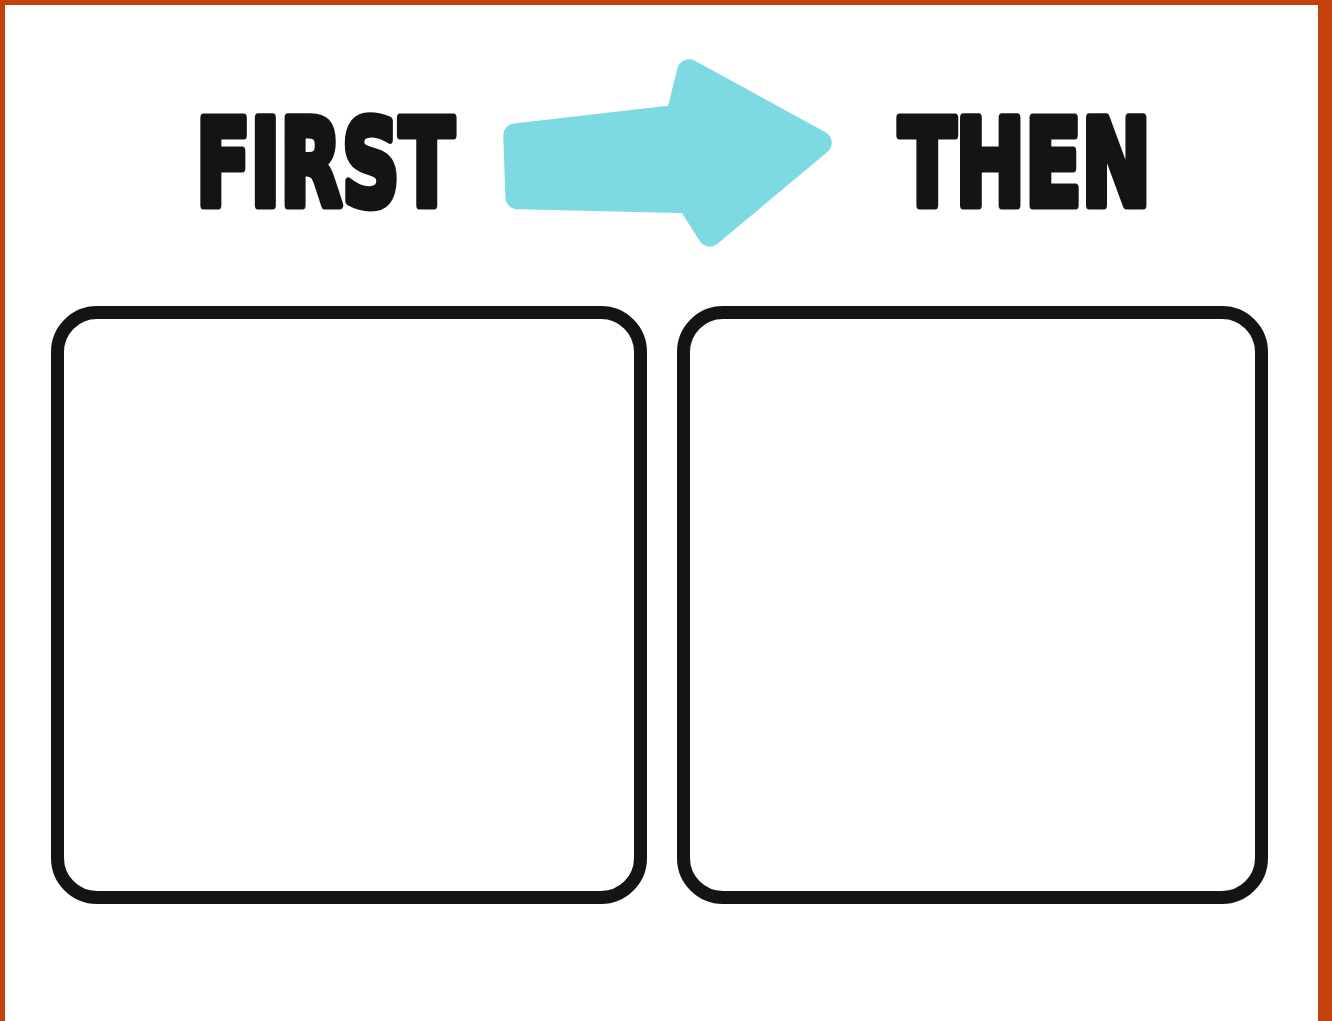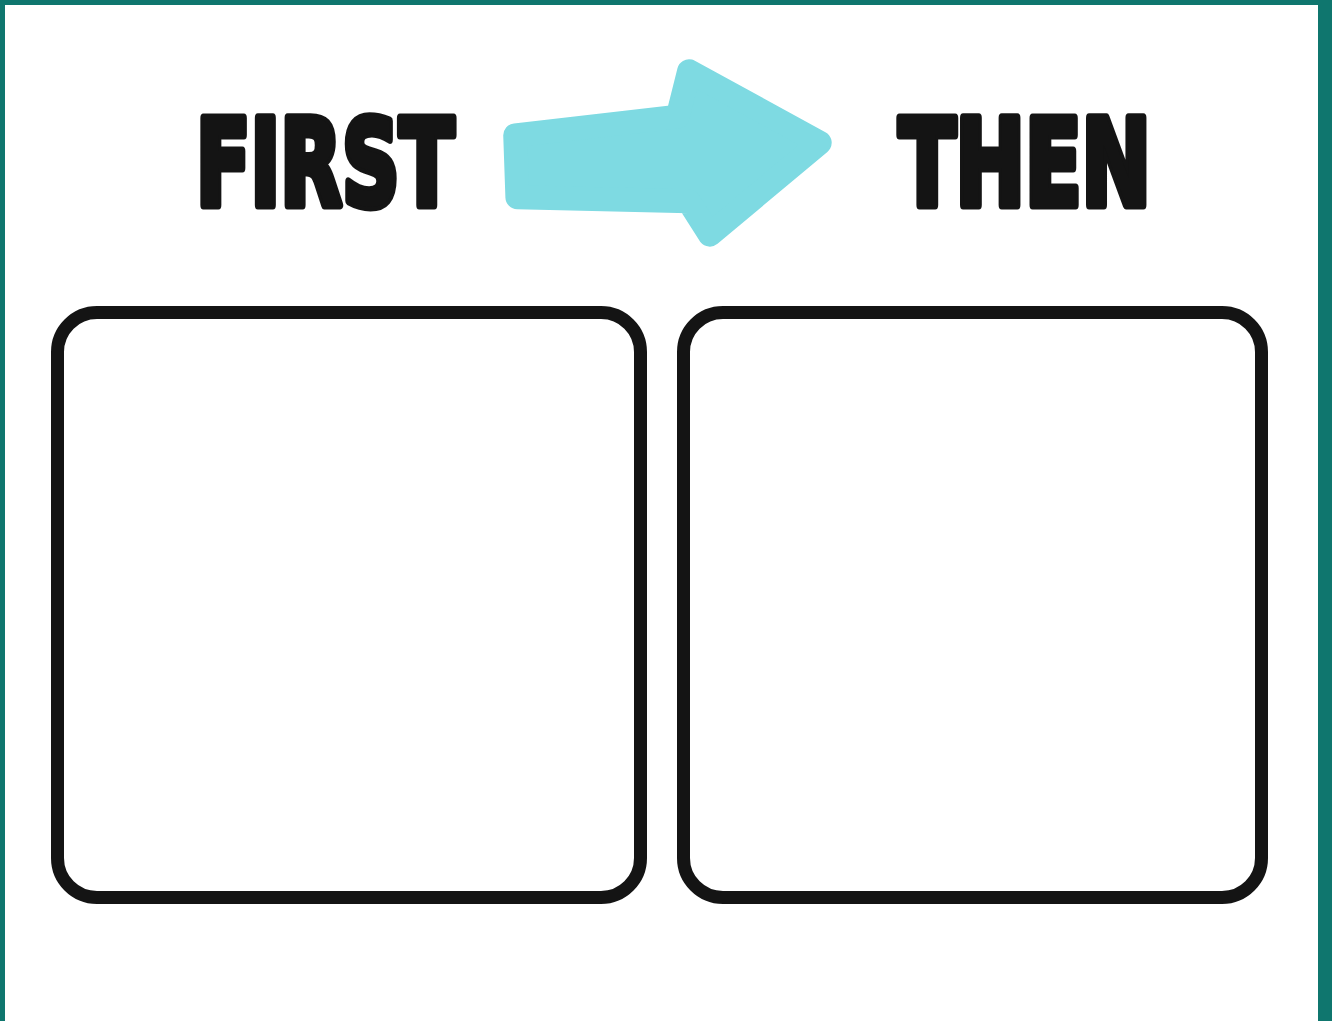--- a/index.html
+++ b/index.html
@@ -7,21 +7,21 @@
     padding: 0;
   }
   body {
     font-family: "DejaVu Sans", "Liberation Sans", sans-serif;
     background: #eaecf1;
   }
   .canvas {
     position: relative;
     width: 1332px;
     height: 1021px;
-    background: #0f766e; 
+    background: #c2410c; 
     overflow: hidden;
   }
   .page {
     position: absolute;
     left: 5px;
     top: 5px;
     width: 1313px;
     height: 1016px;
     background: #ffffff;
   }

